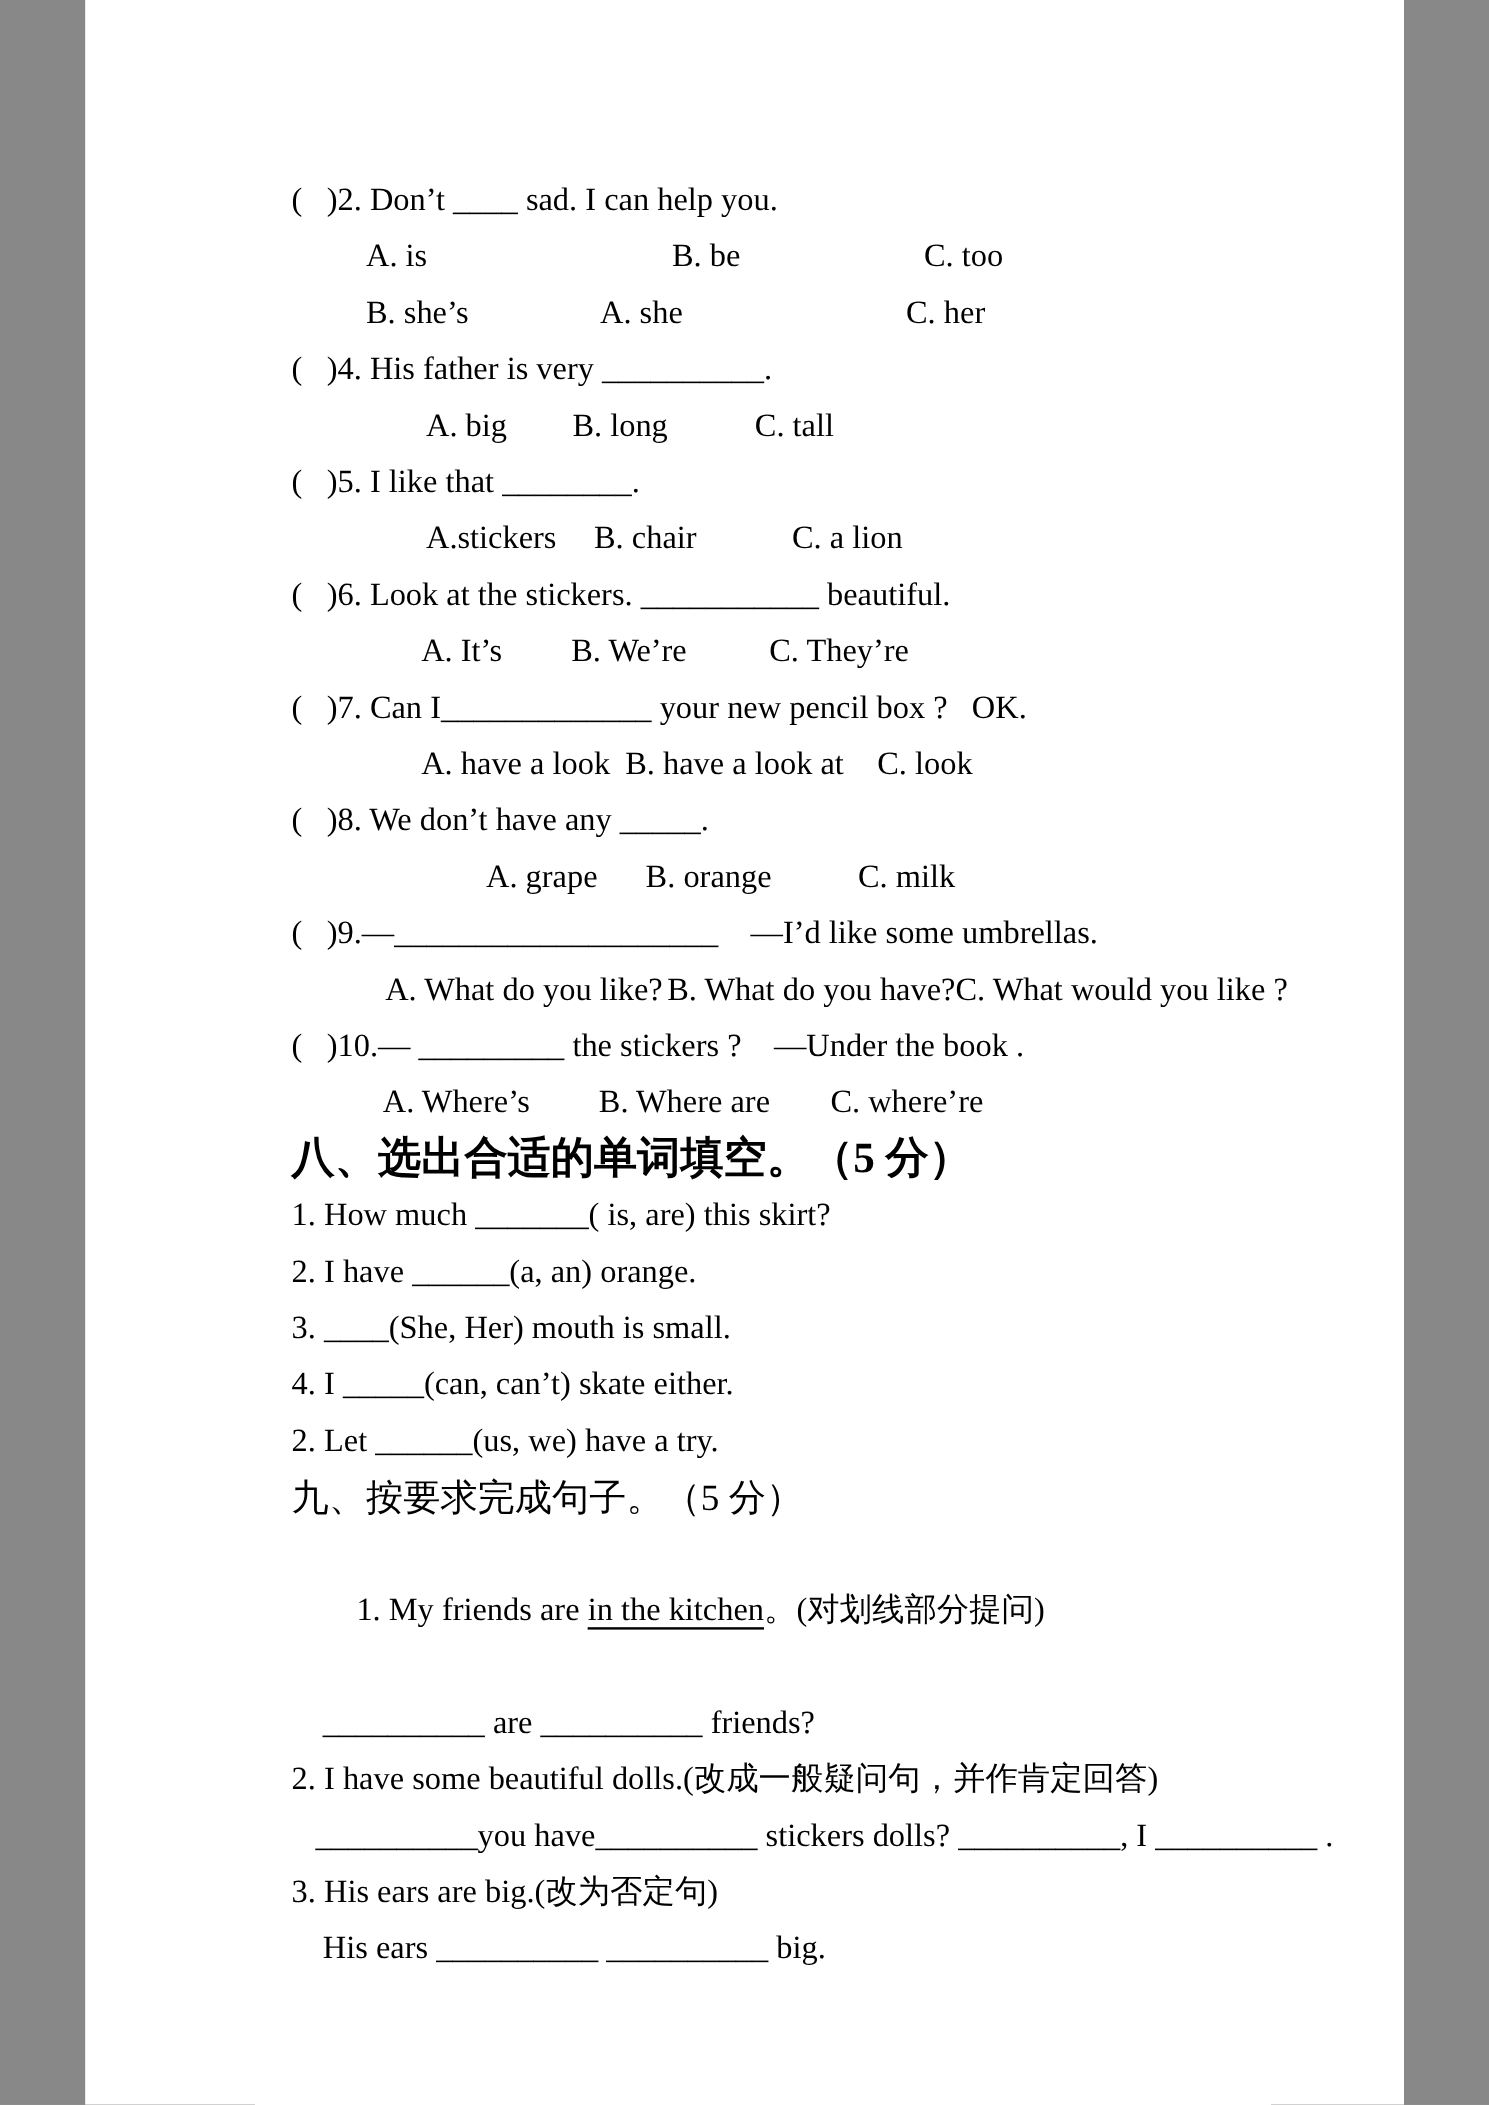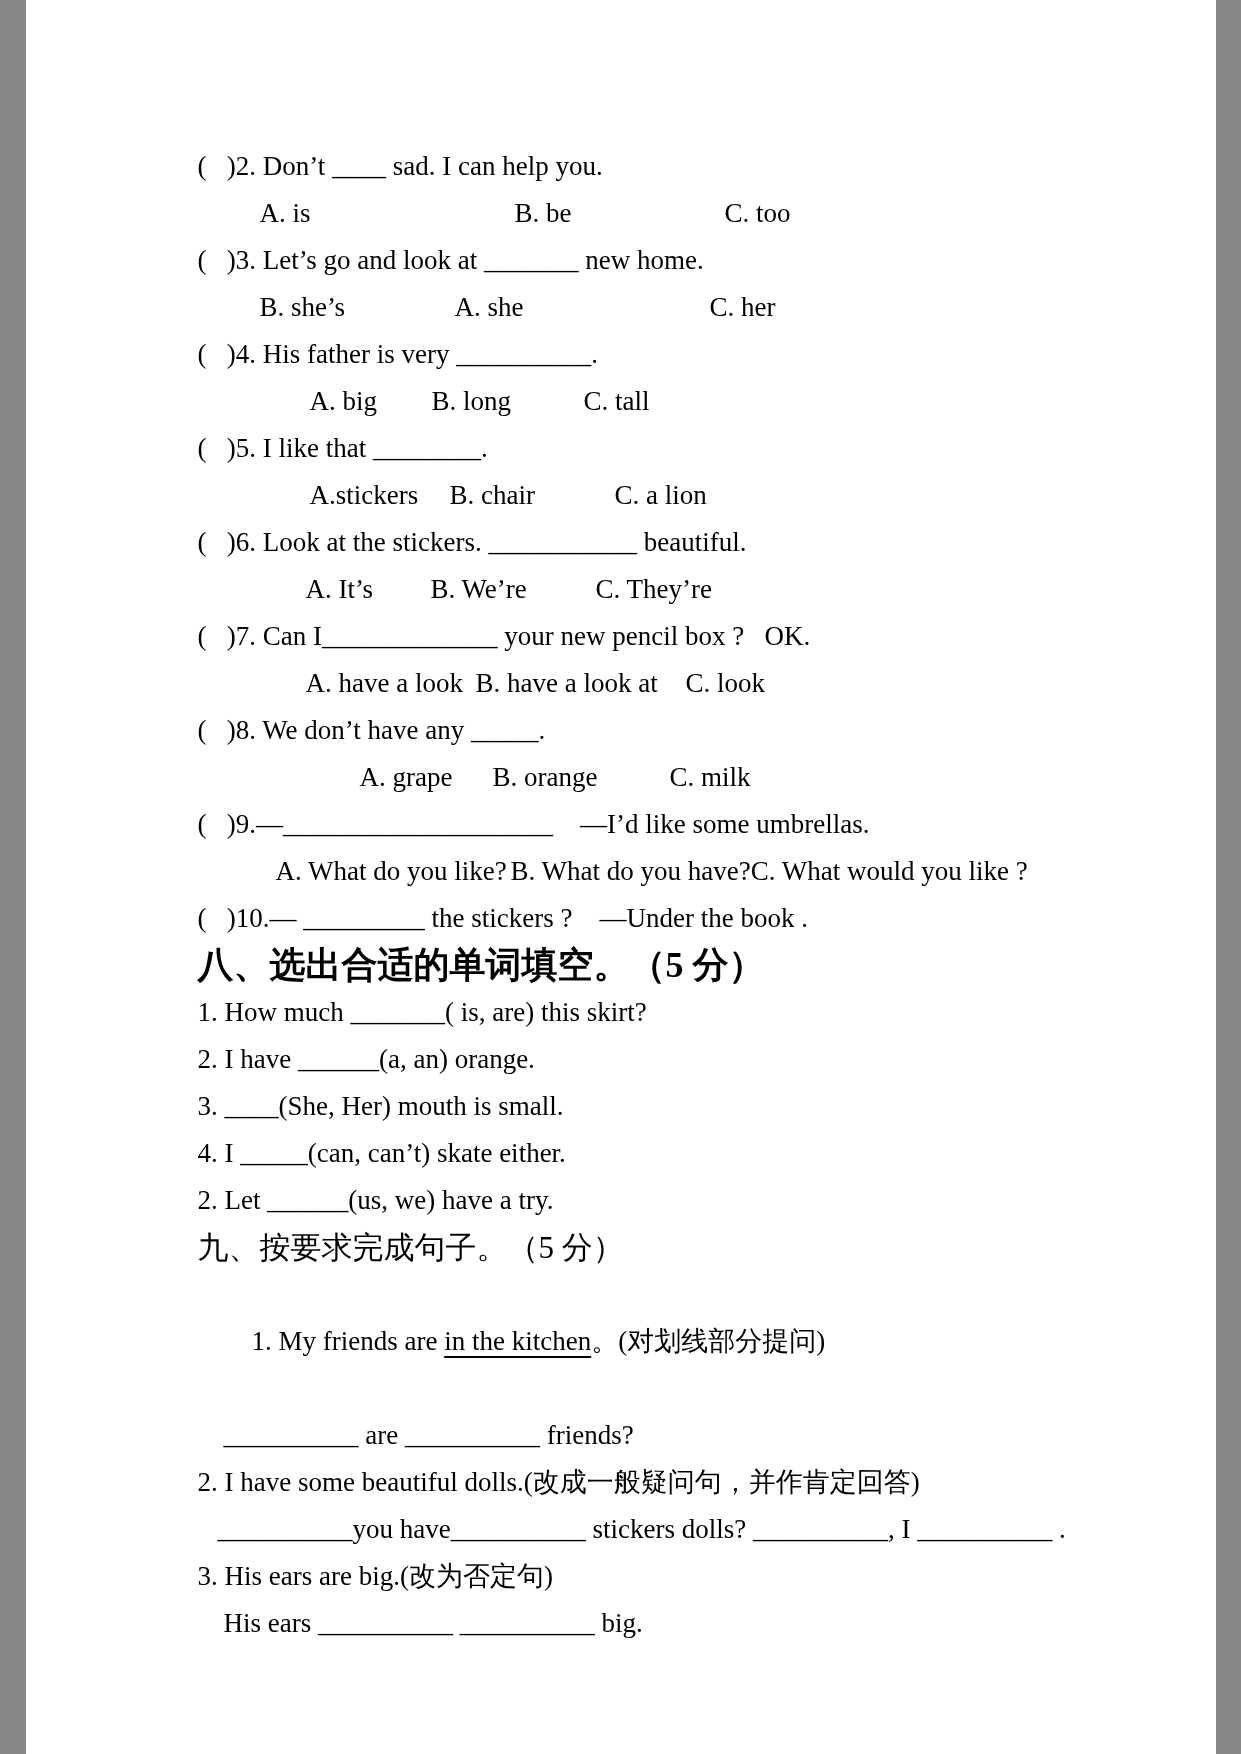--- a/index.html
+++ b/index.html
@@ -1,19 +1,19 @@
 <!DOCTYPE html>
 <html><head>
 <meta charset="utf-8">
 <title>English Test Worksheet</title>
 <style>
   html,body{margin:0;padding:0;background:#888;}
   .page{
     position:relative;
-    width:1190px;height:1754px;
+    width:1099px;height:1754px;
     margin:0 auto;
     background:#ffffff;
     overflow:hidden;
   }
   .content{
     position:absolute;
     top:143px;left:0;right:0;
     padding-left:172px;padding-right:40px;
     font-family:"Liberation Serif","DejaVu Serif",serif;
     font-size:27px;
@@ -61,21 +61,20 @@
 
     <div>
 
       <div class="line">(   )2. Don’t ____ sad. I can help you.</div>
       <div class="line opts opts-0">
         <span class="opt a">A. is</span>
         <span class="opt b">B. be</span>
         <span class="opt c">C. too</span>
       </div>
 
-      <div class="line">(   )3. Let’s go and look at _______ new home.</div>
       <div class="line opts opts-1">
         <span class="opt b">B. she’s</span>
         <span class="opt a">A. she</span>
         <span class="opt c">C. her</span>
       </div>
 
       <div class="line">(   )4. His father is very __________.</div>
       <div class="line opts opts-2">
         <span class="opt a">A. big</span>
         <span class="opt b">B. long</span>
@@ -111,20 +110,25 @@
       </div>
 
       <div class="line">(   )9.—____________________    —I’d like some umbrellas.</div>
       <div class="line opts opts-7">
         <span class="opt a">A. What do you like?</span>
         <span class="opt b">B. What do you have?</span>
         <span class="opt c">C. What would you like ?</span>
       </div>
 
       <div class="line">(   )10.— _________ the stickers ?    —Under the book .</div>
+      <div class="line opts opts-8">
+        <span class="opt a">A. Where’s</span>
+        <span class="opt b">B. Where are</span>
+        <span class="opt c">C. where’re</span>
+      </div>
     </div>
 
     <div>
       <div class="line section-heading">八、选出合适的单词填空。（5 分）</div>
       <div class="line">1. How much _______( is, are) this skirt?</div>
       <div class="line">2. I have ______(a, an) orange.</div>
       <div class="line">3. ____(She, Her) mouth is small.</div>
       <div class="line">4. I _____(can, can’t) skate either.</div>
       <div class="line">2. Let ______(us, we) have a try.</div>
     </div>

